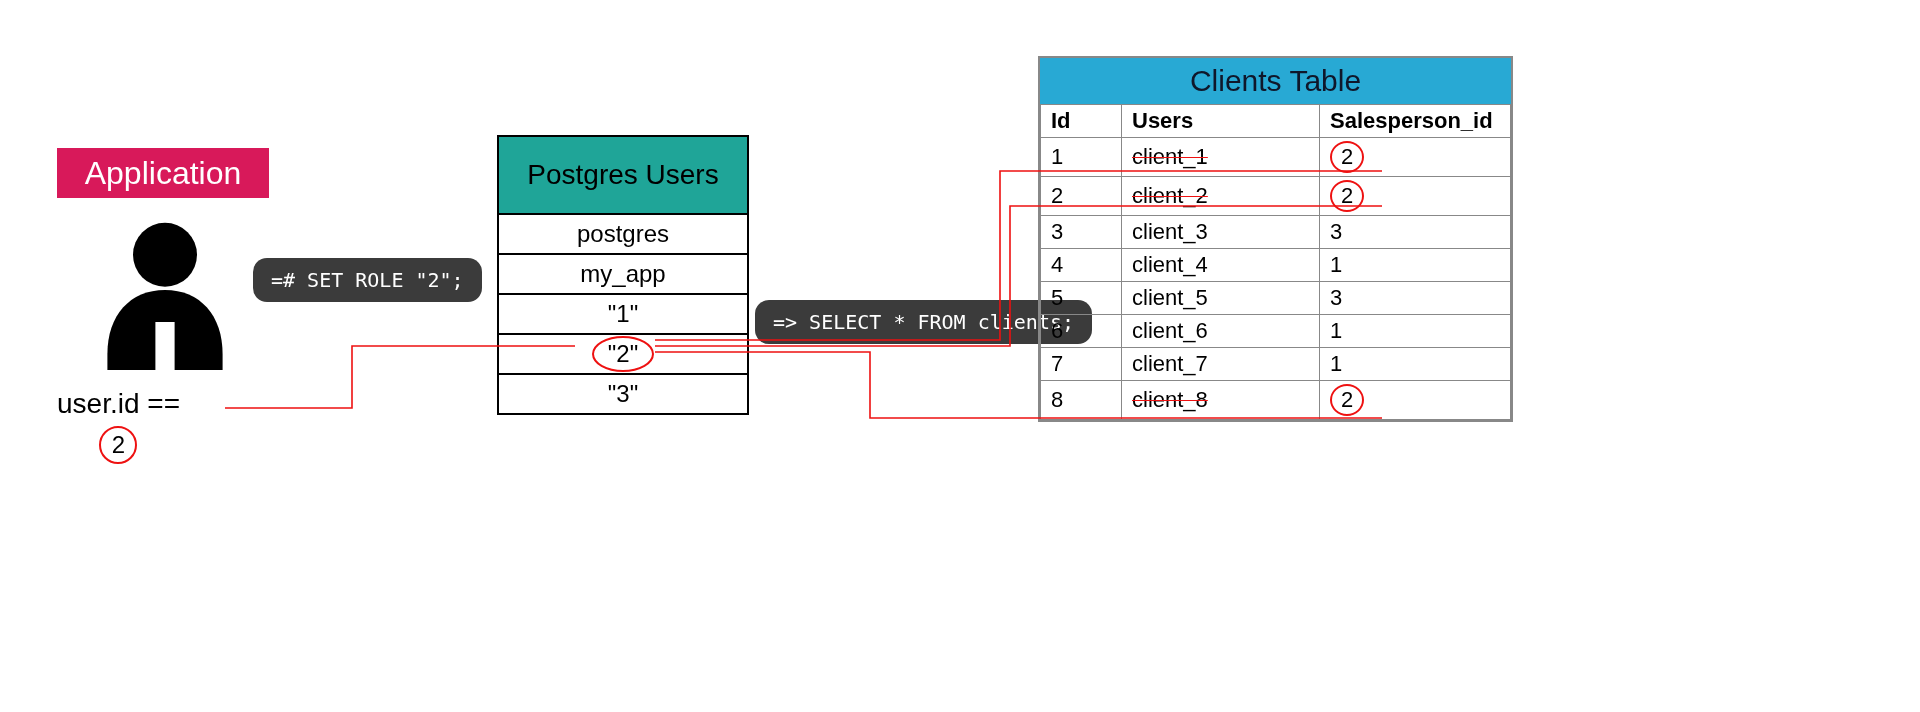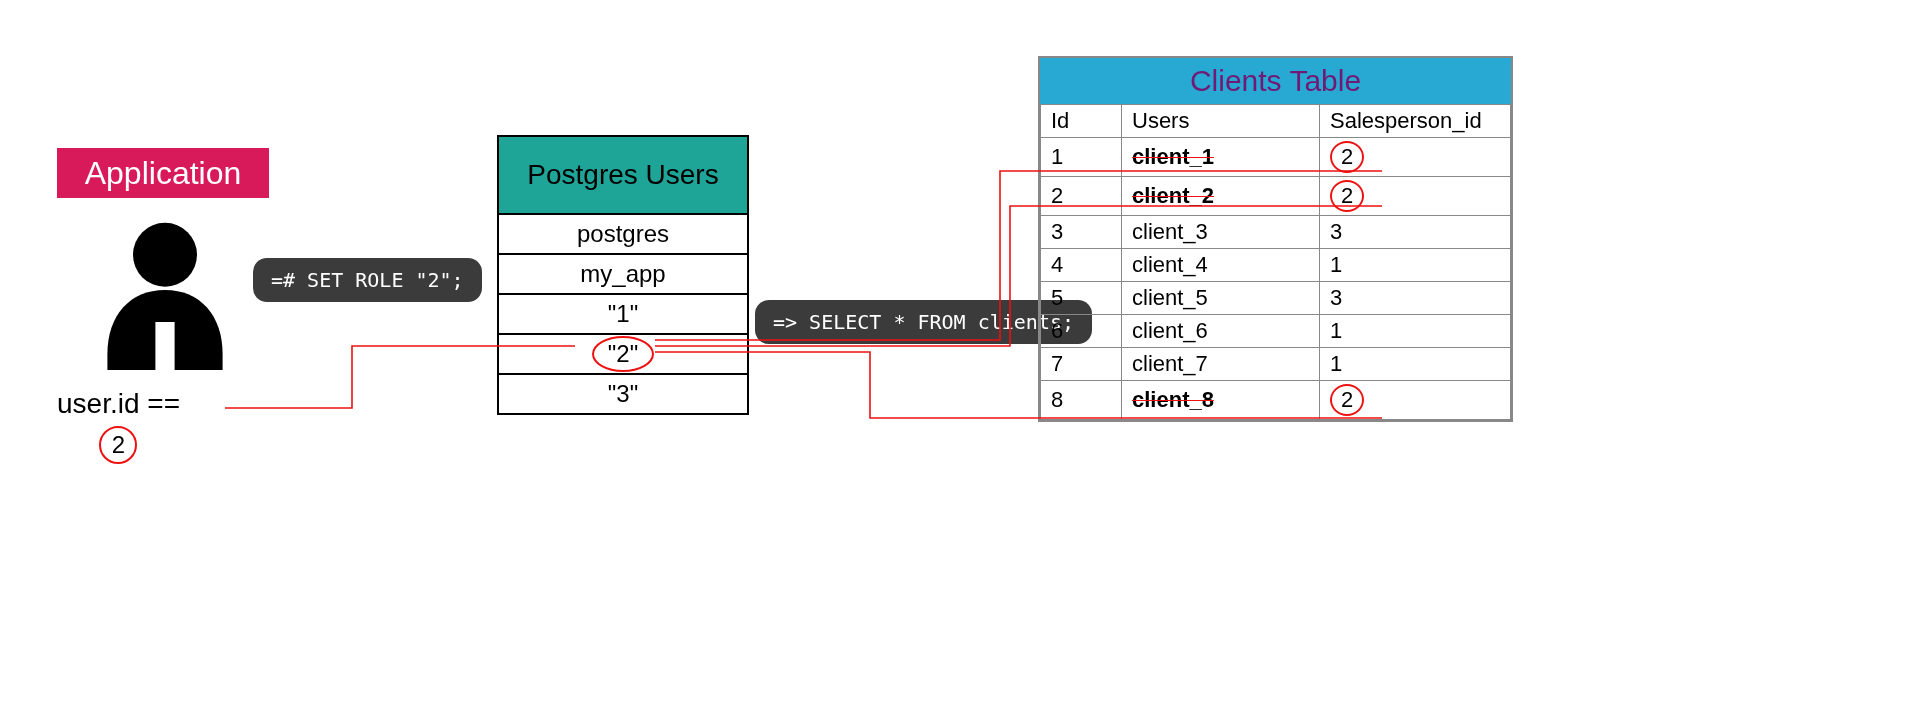--- a/index.html
+++ b/index.html
@@ -35,27 +35,27 @@
   
   .pg-box { position:absolute; left:497px; top:135px; width:248px; border:2px solid #000; }
   .pg-title { background:#1fa598; text-align:center; font-size:28px; padding:22px 2px; border-bottom:2px solid #000; }
   .pg-row { border-top:2px solid #000; text-align:center; font-size:24px; padding:5px 2px; background:#fff; }
   .pg-row:first-of-type { border-top:none; }
   .pg-highlight { position:relative; }
   .pg-highlight .oval { position:absolute; left:50%; top:50%; transform:translate(-50%,-50%); width:58px; height:32px; border:2px solid #e11; border-radius:50%/50%; pointer-events:none; }
 
   
   .ct-box { position:absolute; left:1038px; top:56px; width:471px; border:2px solid #888; }
-  .ct-title { background:#28a9d4; text-align:center; font-size:30px; padding:6px 2px; color:#701a75; }
+  .ct-title { background:#28a9d4; text-align:center; font-size:30px; padding:6px 2px; color:#0f172a; }
   .ct-table { width:100%; border-collapse:collapse; font-size:22px; }
   .ct-table th, .ct-table td { border:1px solid #888; padding:3px 10px; text-align:left; }
-  .ct-table th { font-weight:400; }
+  .ct-table th { font-weight:700; }
   .col-id { width:60px; text-align:center; }
   .col-sid { width:170px; text-align:center; }
-  .row-hl td:nth-child(2) { text-decoration: line-through; text-decoration-color:#e11; text-decoration-thickness:1px;font-weight:bold; }
+  .row-hl td:nth-child(2) { text-decoration: line-through; text-decoration-color:#e11; text-decoration-thickness:1px; }
   .sid-circ { display:inline-flex; width:30px; height:28px; border:2px solid #e11; border-radius:50%; align-items:center; justify-content:center; }
 
   
   svg.connectors { position:absolute; left:0; top:0; width:1920px; height:712px; pointer-events:none; }
   svg.connectors path, svg.connectors line { stroke:#e11; stroke-width:1.6; fill:none; }
 </style>
 </head>
 <body>
 
 <div class="stage">

